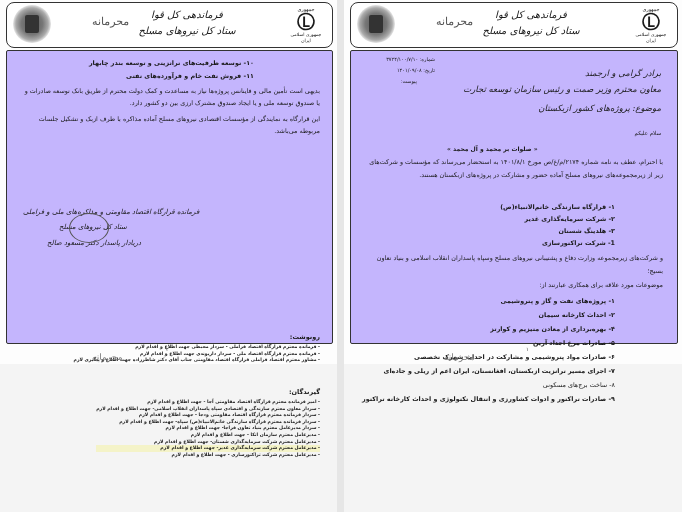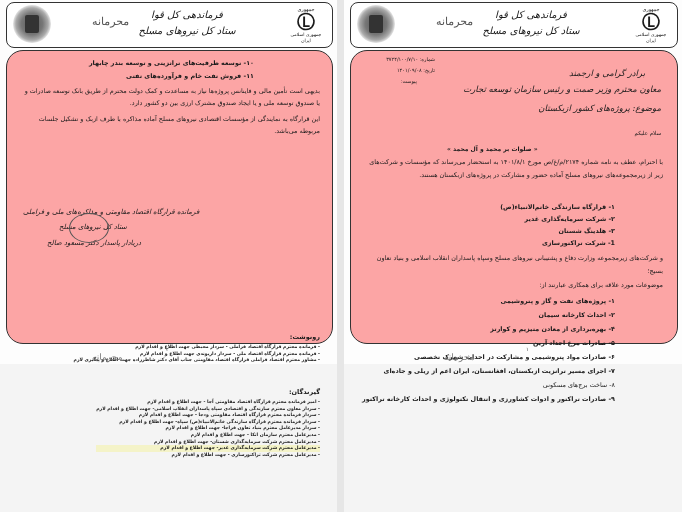--- a/index.html
+++ b/index.html
@@ -10,21 +10,21 @@
   .gutter{position:absolute;left:337px;top:0;width:7px;height:512px;background:#e6e6e6;}
   .hdr{position:absolute;left:6px;right:4px;top:2px;height:44px;border:1.5px solid #333;border-radius:8px;background:#fff;}
   .emblem{position:absolute;right:6px;top:3px;width:40px;height:38px;text-align:center;}
   .emblem .tw{font-size:5px;line-height:6px;}
   .emblem .glyph{font-size:18px;line-height:20px;font-weight:bold;}
   .emblem .sub{font-size:4.5px;line-height:6px;}
   .seal{position:absolute;left:6px;top:2px;width:38px;height:38px;border-radius:50%;background:radial-gradient(circle,#555 0,#777 40%,#aaa 60%,#eee 72%,#666 76%,#ddd 82%);}
   .seal-inner{position:absolute;left:12px;top:10px;width:14px;height:18px;background:#333;border-radius:2px;}
   .secret{position:absolute;left:85px;top:12px;font-family:"DejaVu Serif",serif;font-size:11px;color:#555;}
   .org{position:absolute;left:125px;top:4px;width:110px;text-align:center;font-family:"DejaVu Serif",serif;font-style:italic;font-size:10px;line-height:16px;direction:rtl;}
-  .body-box{position:absolute;left:6px;right:4px;top:50px;bottom:20px;border:1.5px solid #333;border-radius:17px;background:#fca5a5;}
+  .body-box{position:absolute;left:6px;right:4px;top:50px;bottom:20px;border:1.5px solid #333;border-radius:2px;background:#c4b5fd;}
   .rtl{direction:rtl;text-align:right;}
   .txt{position:absolute;font-size:6.4px;line-height:8px;}
   .b{font-weight:bold;}
   .hand{font-family:"DejaVu Serif",serif;font-style:italic;}
   .footer-secret{position:absolute;bottom:2px;font-family:"DejaVu Serif",serif;font-size:9px;color:#777;}
   .pnum{position:absolute;bottom:12px;font-size:5px;color:#444;}
   .signature{position:absolute;border:1px solid #555;border-radius:50%;}
   .item{white-space:nowrap;}
   .cc-line{font-size:4.6px;line-height:6.6px;white-space:nowrap;}
   .hl{background:#f4f3c8;}
@@ -111,21 +111,21 @@
         <span>شماره:</span>
         <span>۳۷۲۴/۱۰۰/۷/۱۰</span>
       </div>
       <div class="txt rtl item" style="right:0;top:11px;font-size:5px;">
         <span>تاریخ:</span>
         <span>۱۴۰۱/۰۹/۰۸</span>
       </div>
       <div class="txt rtl item" style="right:18px;top:22px;font-size:5px;">پیوست:</div>
     </div>
 
-    <div class="txt rtl hand item" style="right:32px;top:17px;font-size:8.5px;line-height:10px;text-align:center;">برادر گرامی و ارجمند</div>
+    <div class="txt rtl hand item" style="right:16px;top:17px;font-size:8.5px;line-height:10px;text-align:center;">برادر گرامی و ارجمند</div>
     <div class="txt rtl hand item" style="right:16px;top:33px;font-size:8.5px;line-height:10px;">معاون محترم وزیر صمت و رئیس سازمان توسعه تجارت</div>
     <div class="txt rtl hand item" style="right:16px;top:52px;font-size:8.5px;line-height:10px;margin-left:32px;">موضوع: پروژه‌های کشور ازبکستان</div>
 
     <div class="txt rtl item" style="right:16px;top:78px;font-size:5.5px;">سلام علیکم</div>
     <div class="txt b item" style="left:96px;top:94px;font-size:6px;direction:rtl;">« صلوات بر محمد و آل محمد »</div>
     <div class="txt rtl" style="right:14px;left:14px;top:105px;line-height:13px;">با احترام، عطف به نامه شماره ۲۱۷۴/م/غ/ص مورخ ۱۴۰۱/۸/۱ به استحضار می‌رساند که مؤسسات و شرکت‌های زیر از زیرمجموعه‌های نیروهای مسلح آماده حضور و مشارکت در پروژه‌های ازبکستان هستند.</div>
 
     <div class="rtl" style="position:absolute;right:62px;top:150px;">
       <div class="txt b item" style="position:relative;line-height:12px;">۱- قرارگاه سازندگی خاتم‌الانبیاء(ص)</div>
       <div class="txt b item" style="position:relative;line-height:12px;">۲- شرکت سرمایه‌گذاری غدیر</div>

